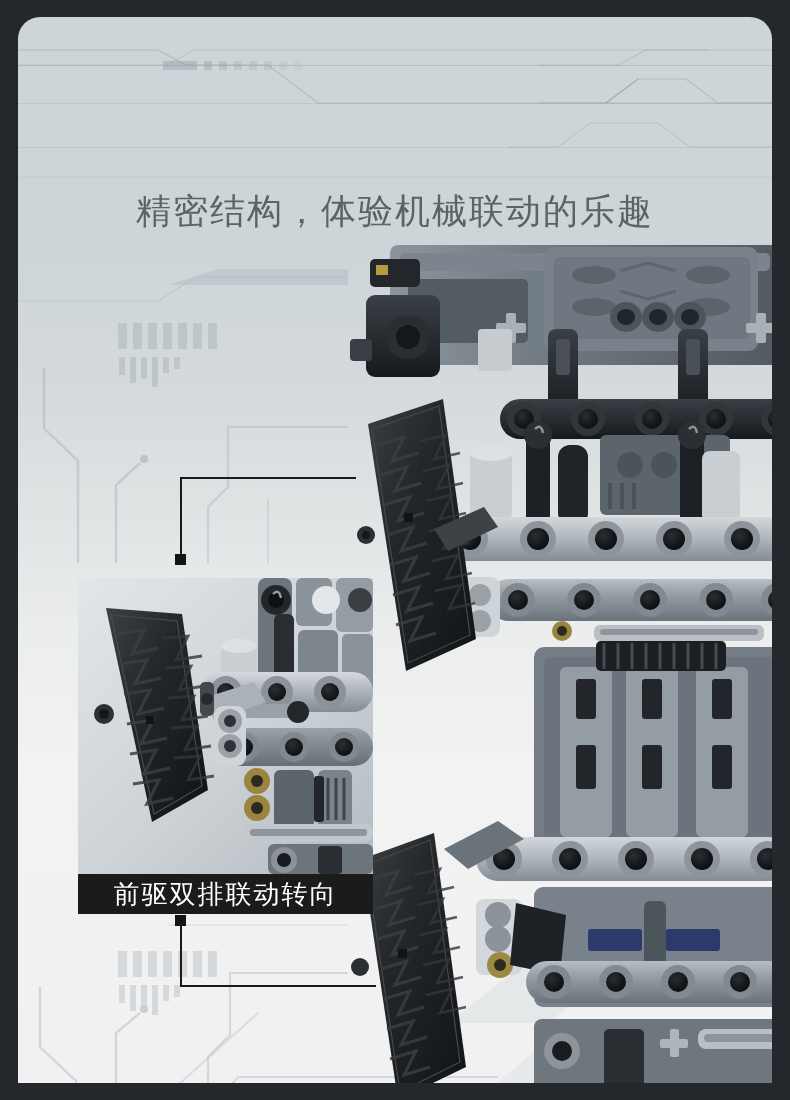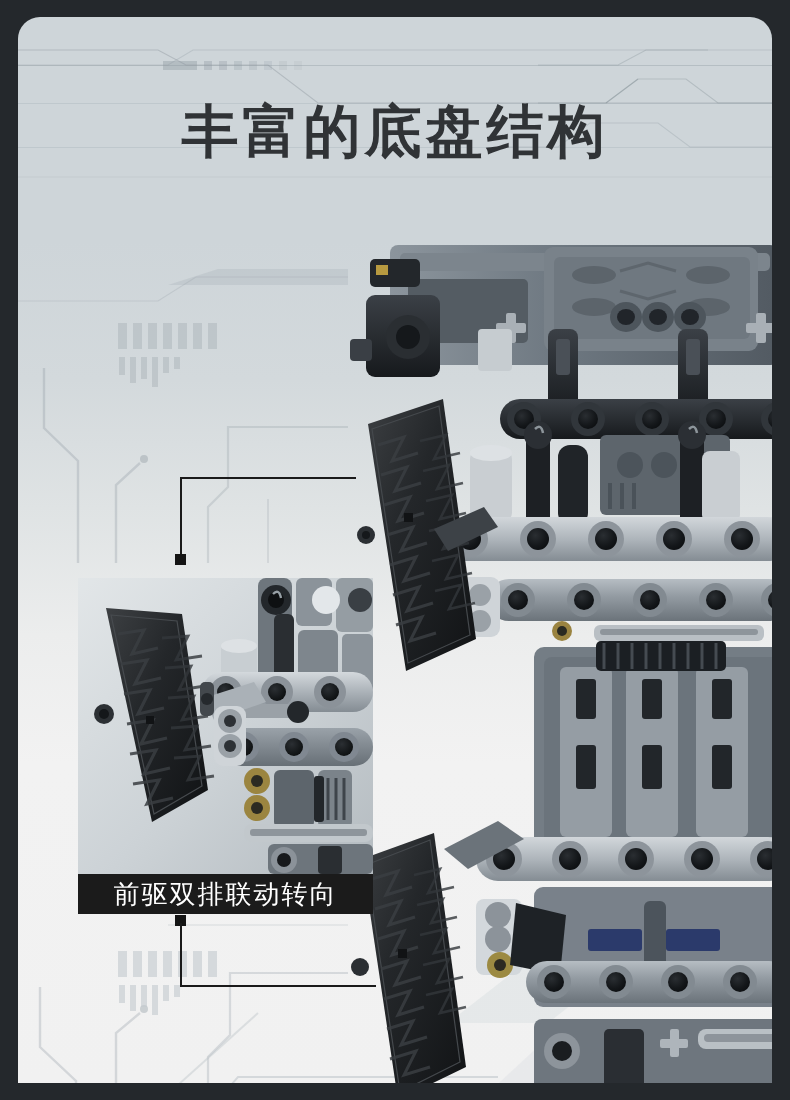--- a/index.html
+++ b/index.html
@@ -193,21 +193,21 @@
         <i style="width:8px;height:9px;"></i>
         <i style="width:8px;height:9px;"></i>
         <i style="width:8px;height:9px;"></i>
         <i style="width:8px;height:9px;"></i>
         <i style="width:8px;height:9px;"></i>
         <i style="width:8px;height:9px;"></i>
         <i style="width:8px;height:9px;"></i>
       </div>
     </div>
 
-    <div id="title">丰富的底盘结构</div>
+    <div id="subtitle">精密结构，体验机械联动的乐趣</div>
 
     <div class="decor" style="left:0;top:246px;width:330px;height:300px;">
       <svg width="330" height="300" style="position:absolute;left:0;top:0;">
         <path d="M0,38 L140,38 L178,14 L330,14" fill="none" stroke="rgba(135,147,155,0.22)" stroke-width="1.1"></path>
         <path d="M150,22 L330,22 L330,6 L200,6" fill="rgba(150,160,168,0.22)" stroke="none"></path>
         <path d="M26,105 L26,165 L60,198 L60,300" fill="none" stroke="rgba(140,150,158,0.30)" stroke-width="2.4"></path>
         <path d="M98,300 L98,222 L122,200" fill="none" stroke="rgba(140,150,158,0.30)" stroke-width="2.4"></path>
         <circle cx="126" cy="196" r="4" fill="rgba(140,150,158,0.38)"></circle>
         <path d="M190,300 L190,244 L210,224 L210,164 L330,164" fill="none" stroke="rgba(140,150,158,0.26)" stroke-width="2.2"></path>
         <path d="M250,300 L250,236" fill="none" stroke="rgba(140,150,158,0.20)" stroke-width="2"></path>

